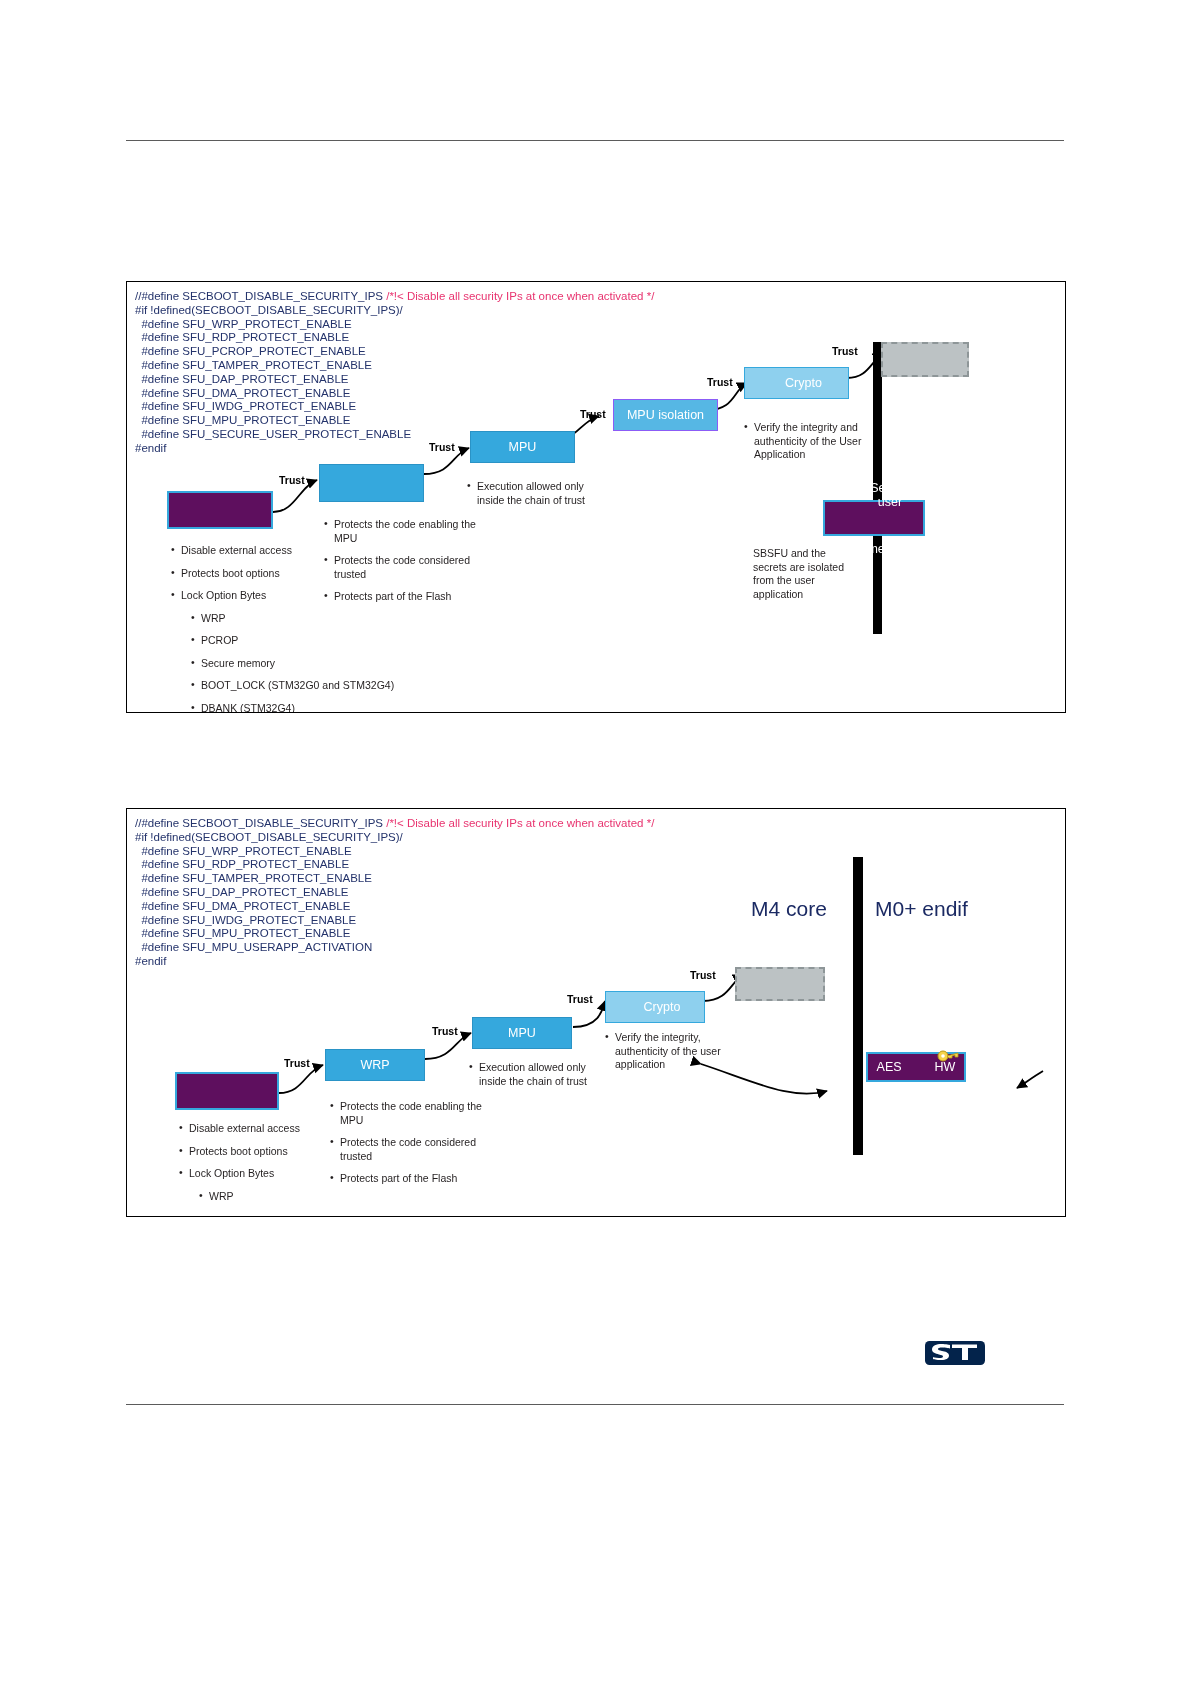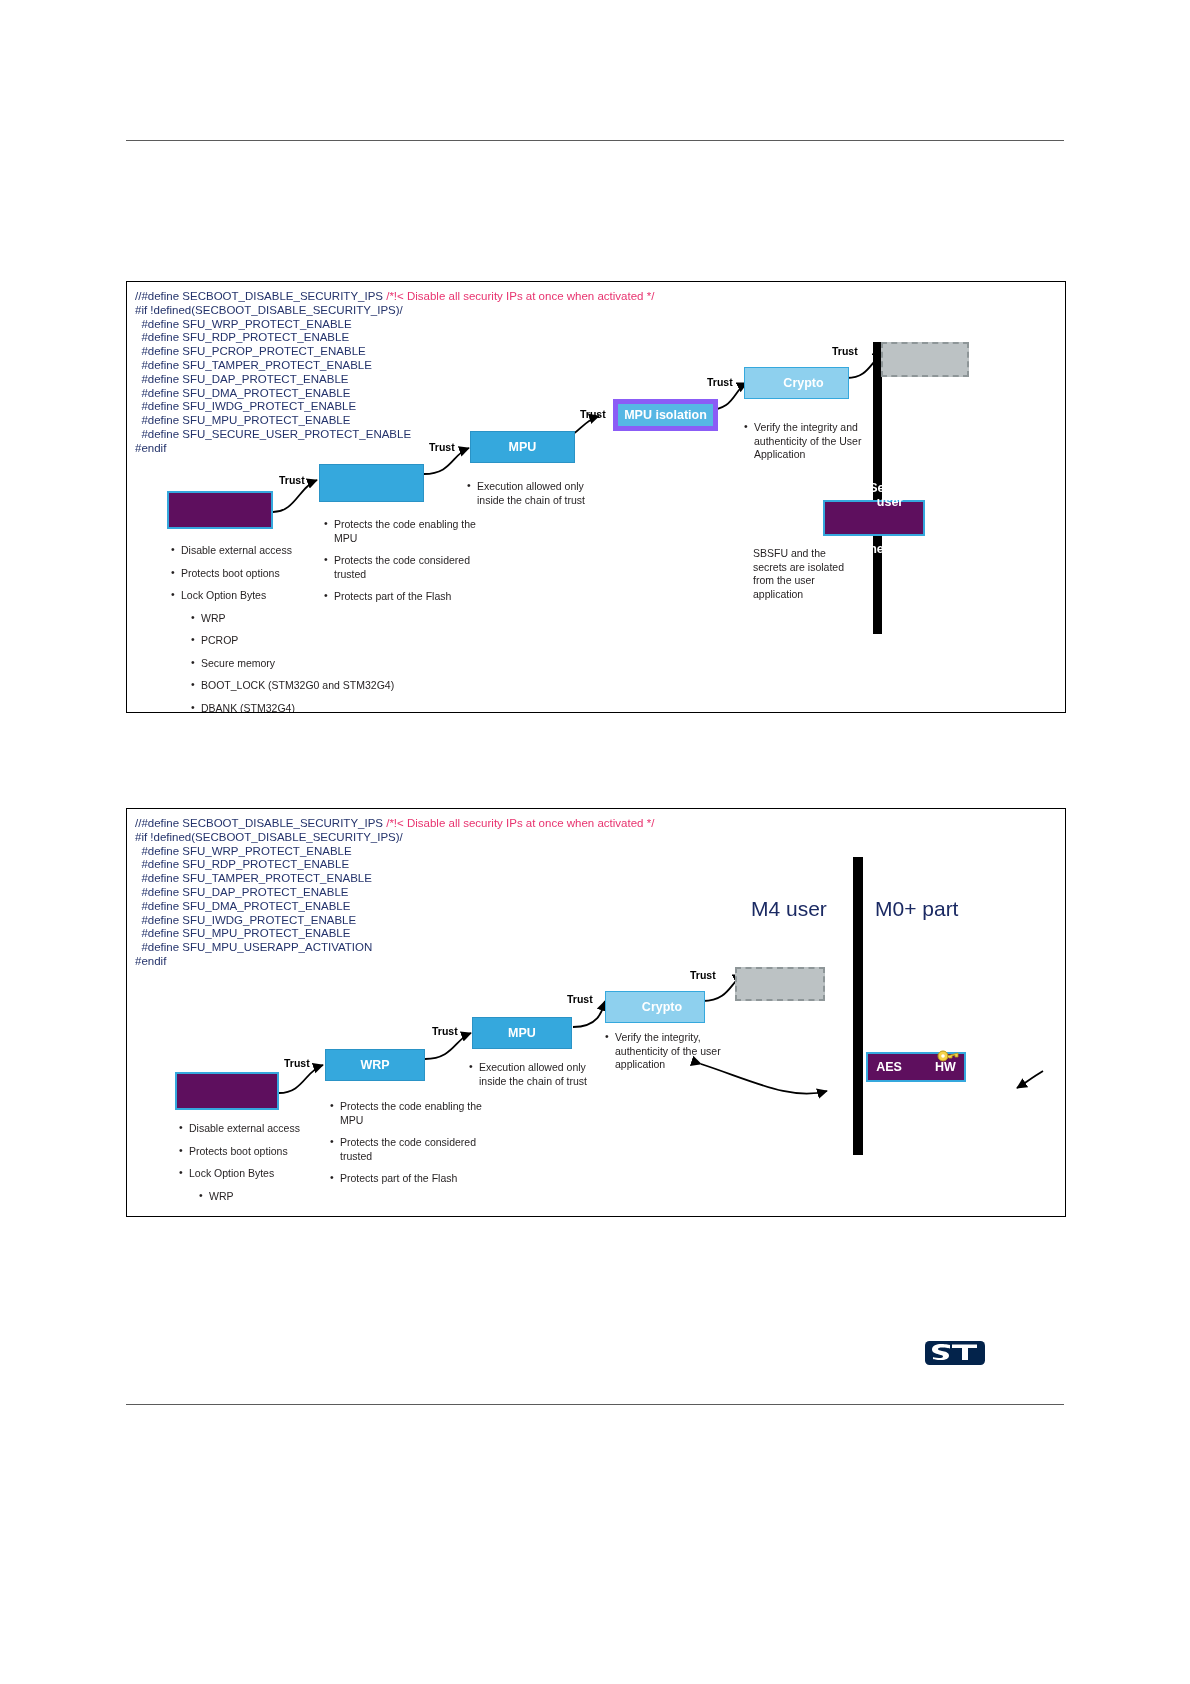--- a/index.html
+++ b/index.html
@@ -20,25 +20,25 @@
 
   
   .code{position:absolute;font-size:11.5px;line-height:13.8px;white-space:pre;color:#24336b;}
   .code .c-comment{color:#e8336f;text-align:right;}
   .code .c-line{display:block;}
   .f1 .code{left:8px;top:8px;}
   .f2 .code{left:8px;top:8px;}
 
   
   .box{position:absolute;box-sizing:border-box;display:flex;align-items:center;
-       justify-content:center;text-align:center;font-weight:bold;color:#fff;
+       justify-content:center;text-align:center;font-weight:normal;color:#fff;
        line-height:1.12;gap:33px;}
   .box.blue{background:#35a8dd;border:1px solid #2a93c6;font-size:12.5px;}
   .box.lblue{background:#8ed0ee;border:1.5px solid #35a8dd;font-size:12.5px;padding-left:14px;}
-  .box.mblue{background:#56b7e4;border:5px solid #8b5cf6;font-size:12.5px;}
+  .box.mblue{background:#56b7e4;border:1px solid #8b5cf6;font-size:12.5px;}
   .box.purple{background:#5e0f5e;border:2px solid #35a8dd;font-size:12.5px;}
   .box.grey{background:#bcc2c4;border:2px dashed #8e9698;font-size:11.5px;}
 
   
   .trust{position:absolute;font-size:10.5px;font-weight:bold;color:#000;}
   .bodytxt{position:absolute;font-size:10.5px;line-height:13.5px;color:#231f20;}
   .bodytxt ul{margin:0;padding:0;list-style:none;}
   .bodytxt li{position:relative;padding-left:10px;margin-bottom:9px;}
   .bodytxt li:before{content:"\2022";position:absolute;left:0;top:-1px;}
   .bodytxt li.sub{padding-left:30px;}
@@ -176,22 +176,22 @@
 
       <path d="M578,196 C600,196 604,176 618,170" fill="none" stroke="#000" stroke-width="0"></path>
 
       <path d="M574,255 C626,272 664,292 700,282" fill="none" stroke="#000" stroke-width="1.8" marker-start="url(#ah2b)" marker-end="url(#ah2)"></path>
 
       <path d="M916,262 C906,268 898,274 890,279" fill="none" stroke="#000" stroke-width="1.8" marker-end="url(#ah2)"></path>
     </svg>
 
     <div class="divider" style="left:726px;top:48px;width:10px;height:298px;"></div>
 
-    <div class="corelabel" style="left:624px;top:88px;">M4 user</div>
-    <div class="corelabel" style="left:748px;top:88px;">M0+ part</div>
+    <div class="corelabel" style="left:624px;top:88px;">M4 core</div>
+    <div class="corelabel" style="left:748px;top:88px;">M0+ endif</div>
 
     <div class="box purple" style="left:48px;top:263px;width:104px;height:38px;flex-direction:column;">
       <span>RDP–L2</span>
       <span>DAP / TAMPER</span>
     </div>
 
     <div class="box blue" style="left:198px;top:240px;width:100px;height:32px;">
       <span>WRP</span>
     </div>
 

